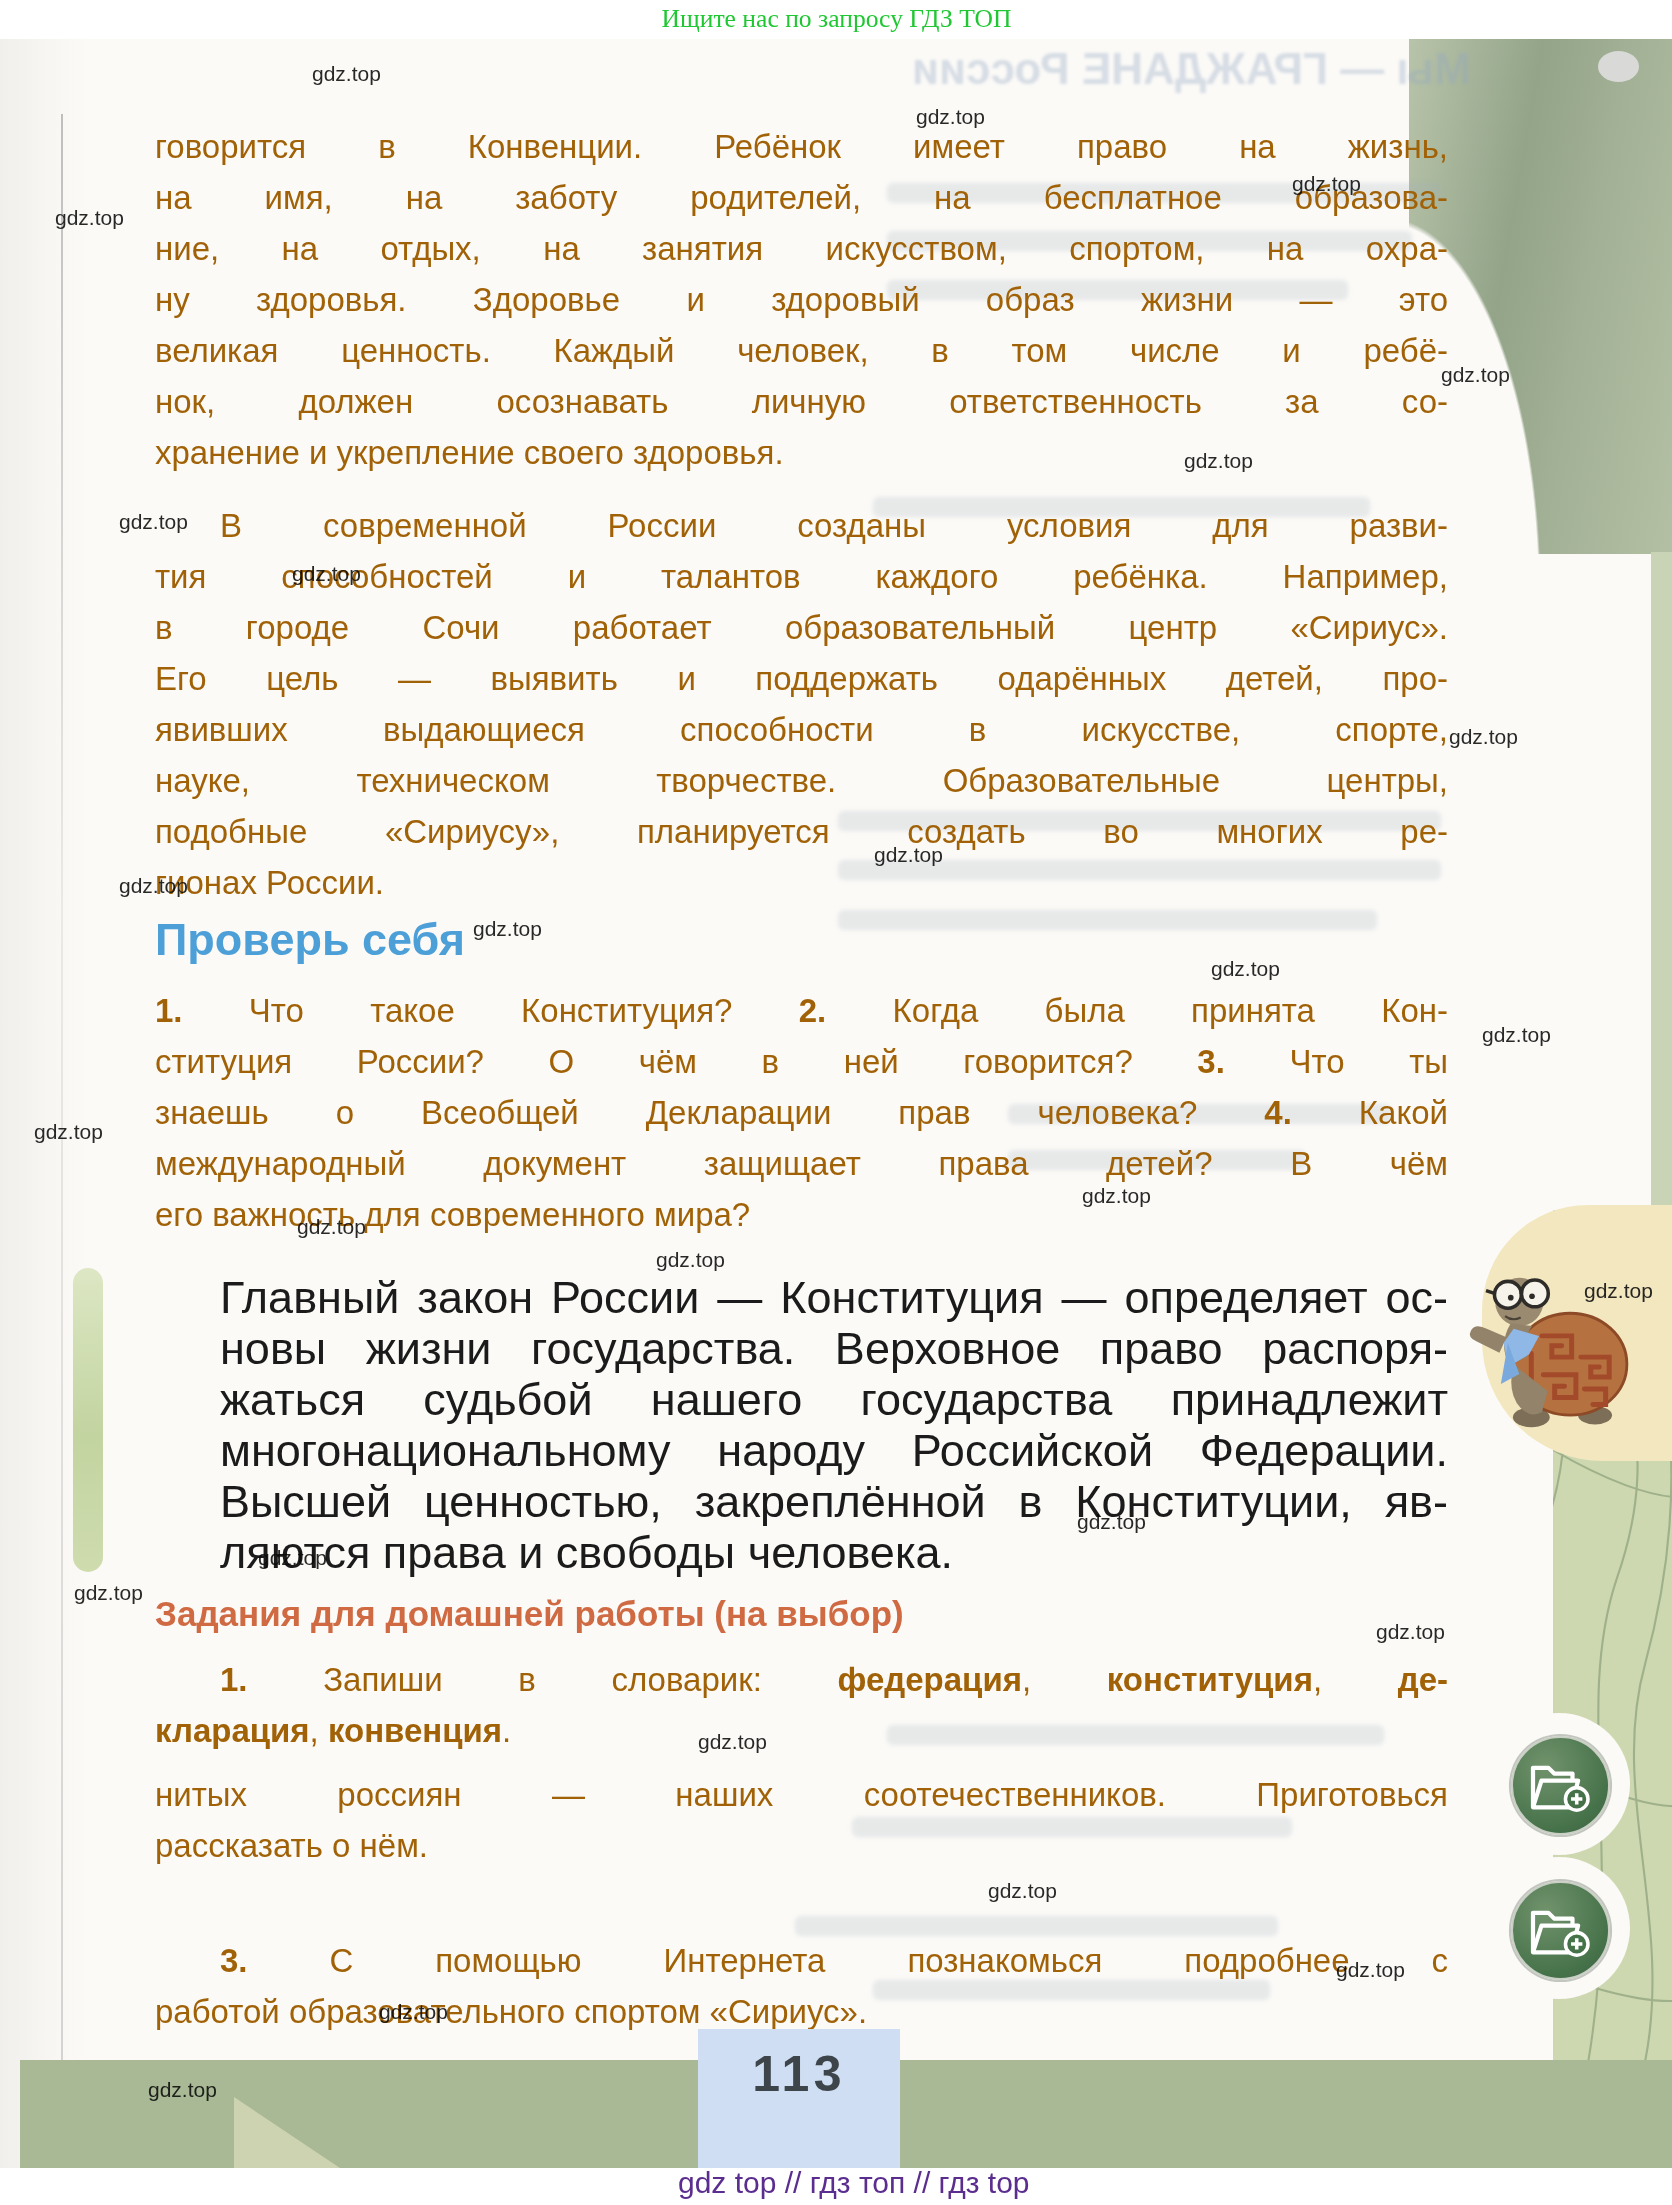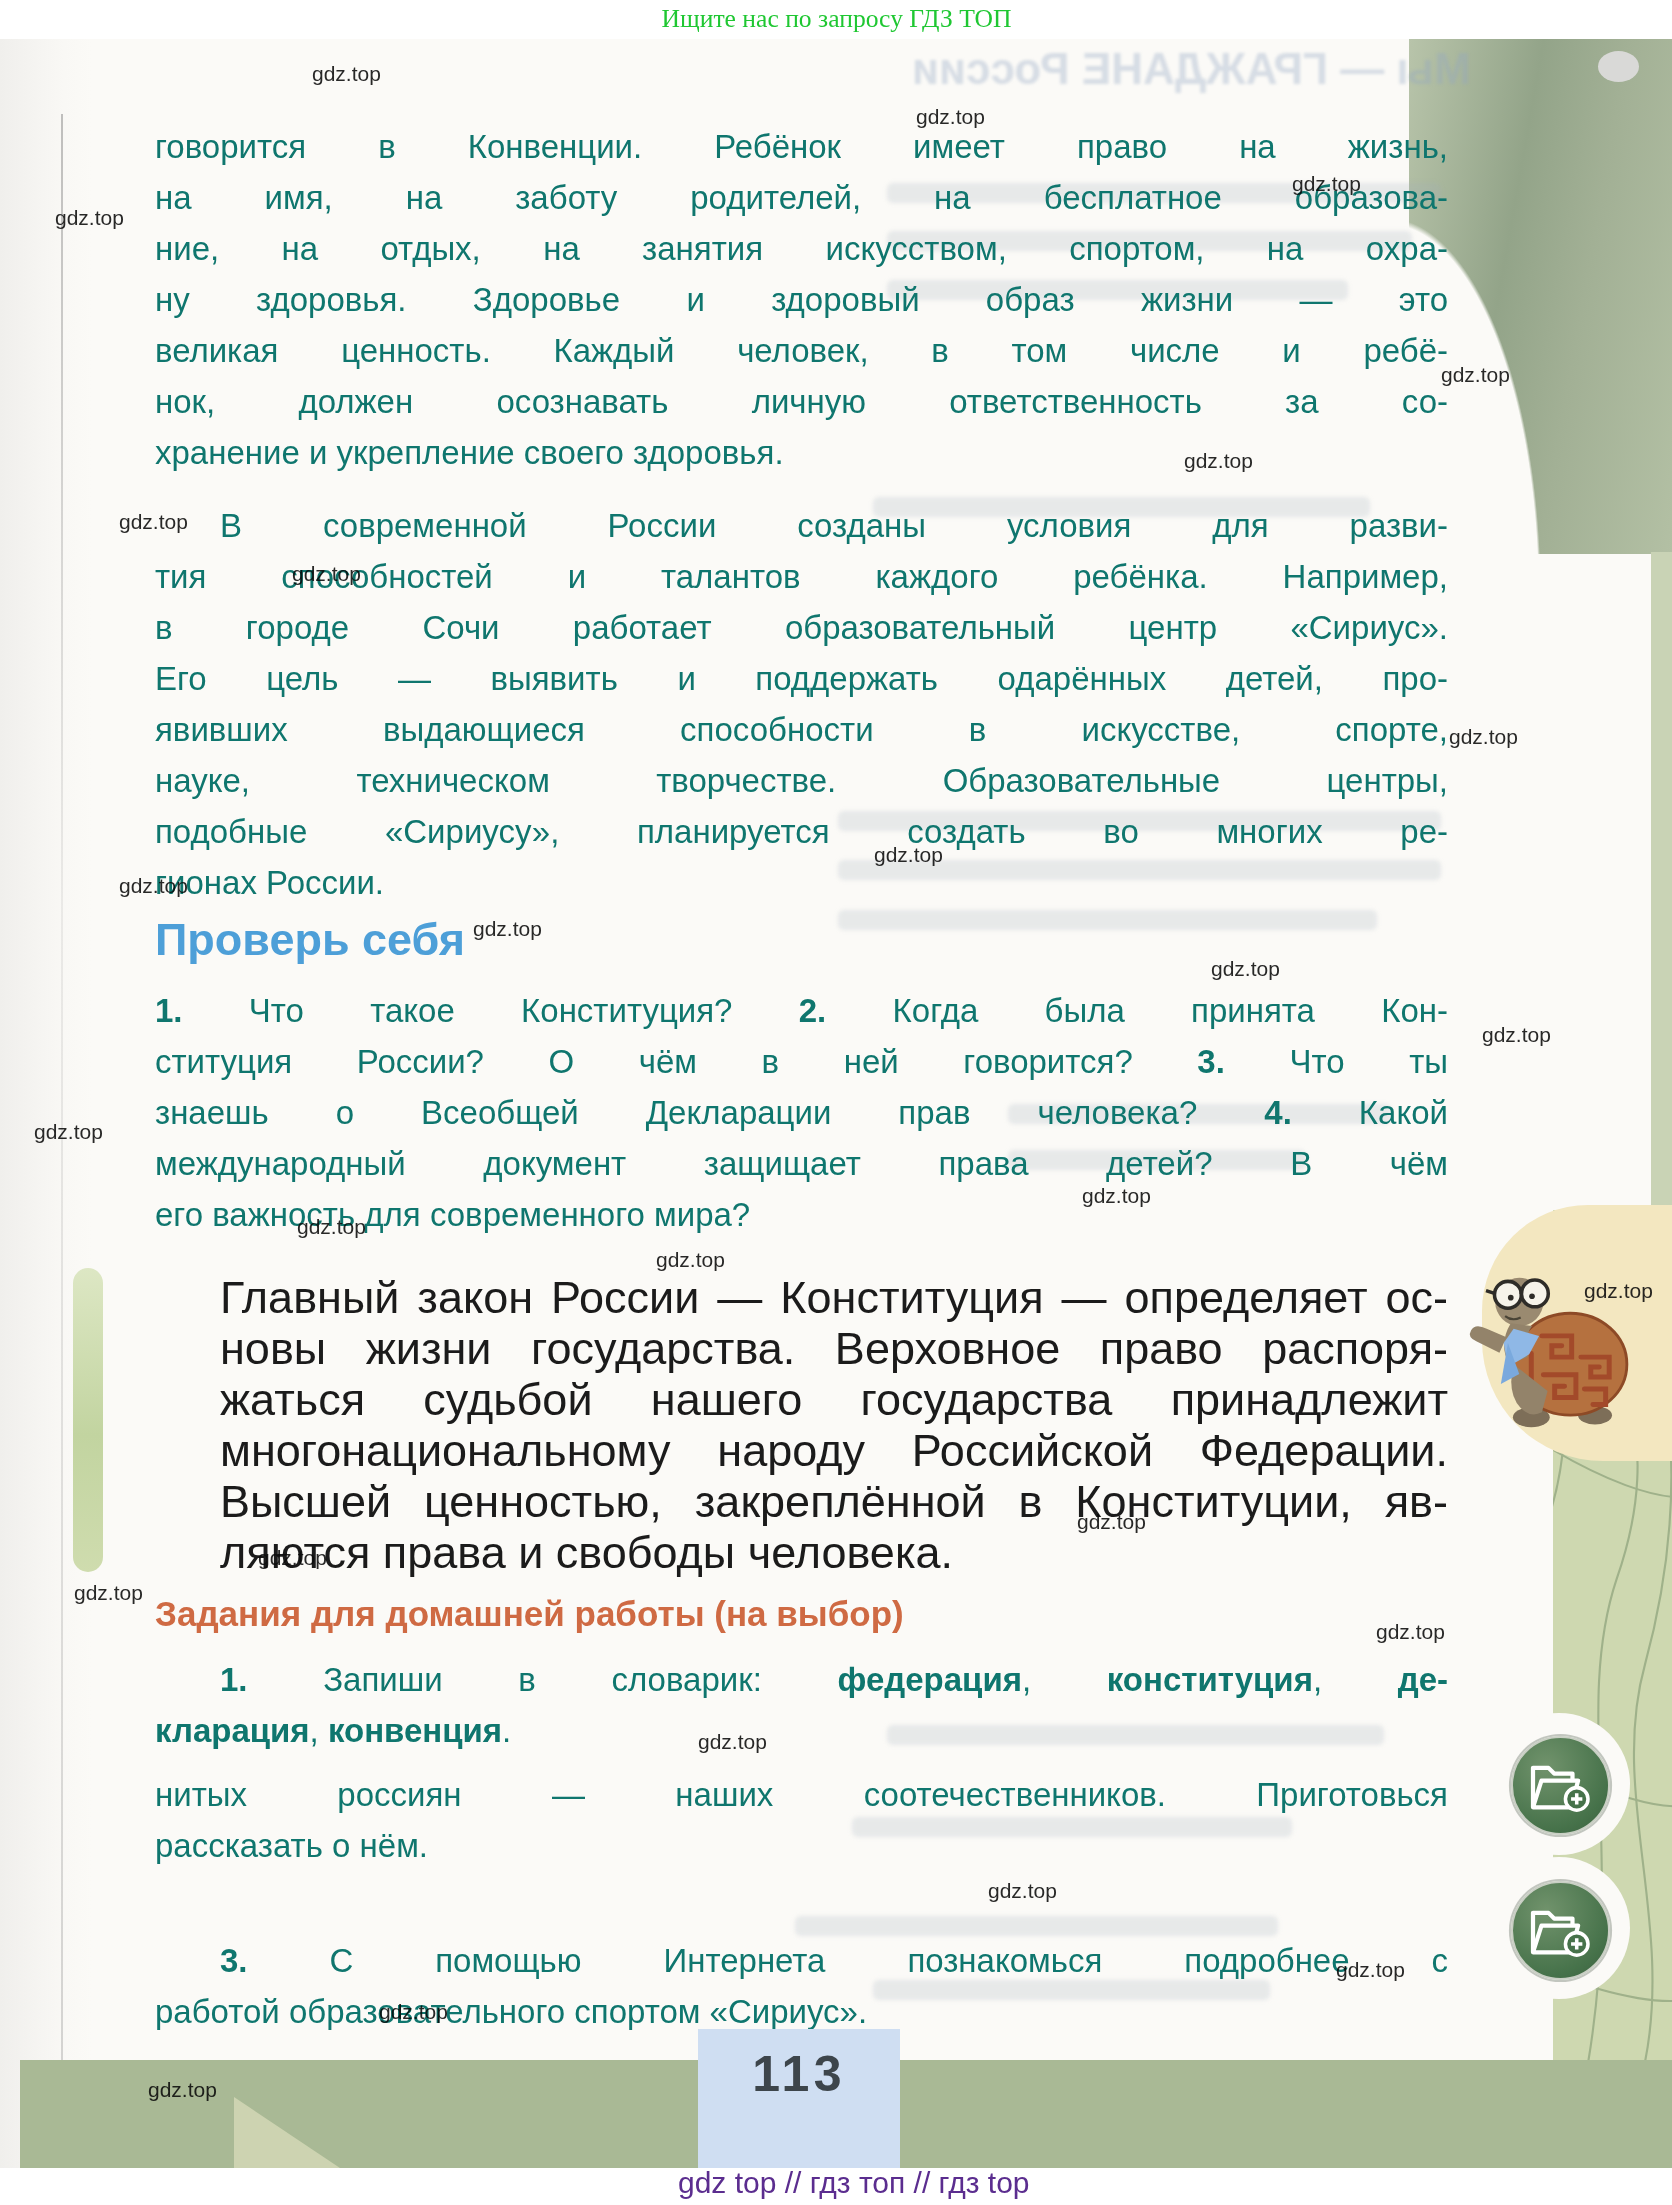--- a/index.html
+++ b/index.html
@@ -25,21 +25,21 @@
   .bump{position:absolute;background:#fbfaf7;border-radius:50%;}
   .dot{position:absolute;left:1598px;top:51px;width:41px;height:31px;border-radius:50%;background:#d9d9d7;}
   .creamblob{position:absolute;left:1482px;top:1205px;width:213px;height:256px;
              background:#f3e7c0;border-radius:106px 0 0 121px;}
   
   .ghost-title{position:absolute;transform:scaleX(-1);filter:blur(1.4px);
                font-weight:bold;color:rgba(145,165,195,.35);white-space:nowrap;}
   .ghost{position:absolute;height:20px;border-radius:5.7px;filter:blur(2.1px);
          background:rgba(160,172,188,.22);transform:scaleX(-1);}
   
-  .col{position:absolute;left:155px;width:1293px;color:#0f766e;font-size:33px;}
+  .col{position:absolute;left:155px;width:1293px;color:#a16207;font-size:33px;}
   .tline{height:51px;line-height:51px;white-space:nowrap;text-align:left;}
   .jl{text-align:justify;text-align-last:justify;white-space:normal;height:51px;overflow:hidden;}
   .ind{text-indent:65px;}
   .bd{font-weight:bold;}
   .h-blue{position:absolute;left:155px;top:914px;font-size:45px;font-weight:bold;color:#4d9fd8;}
   .h-orange{position:absolute;left:155px;top:1594px;font-size:35px;font-weight:bold;color:#cf6a43;}
   .sumwrap{position:absolute;left:220px;top:1272px;width:1228px;color:#1b1b1b;font-size:45px;}
   .greenbar{position:absolute;left:73px;top:1268px;width:30px;height:304px;border-radius:17px;
             background:linear-gradient(180deg,#dde7c4,#c2d4a0 55%,#cfdcae);}
   

